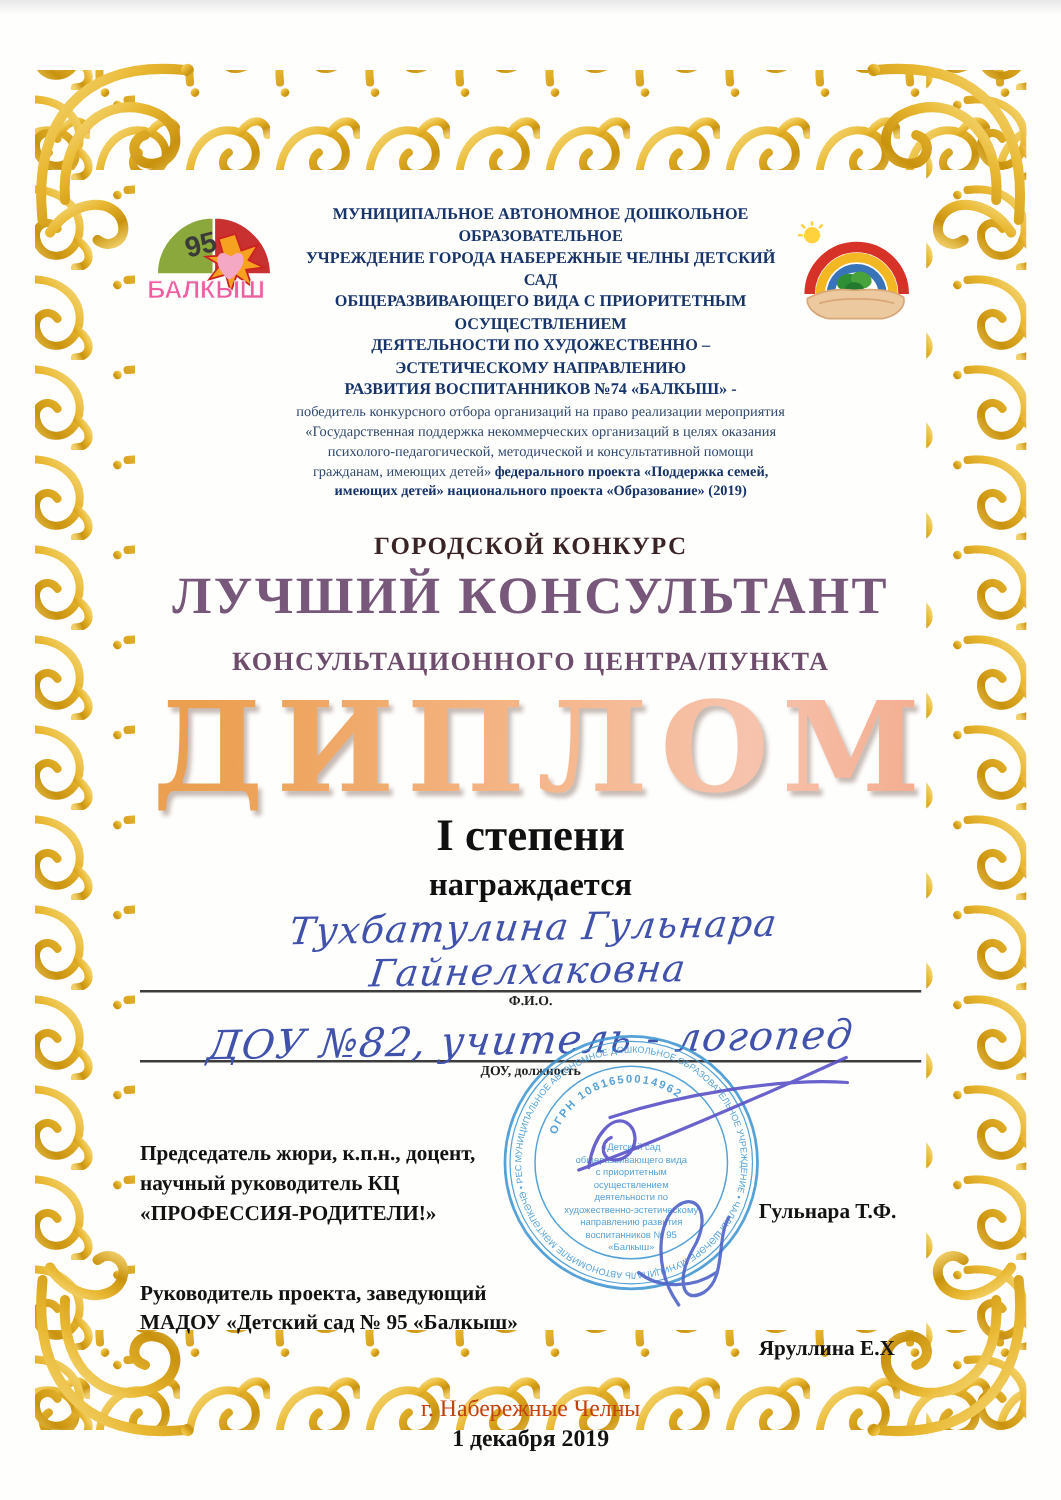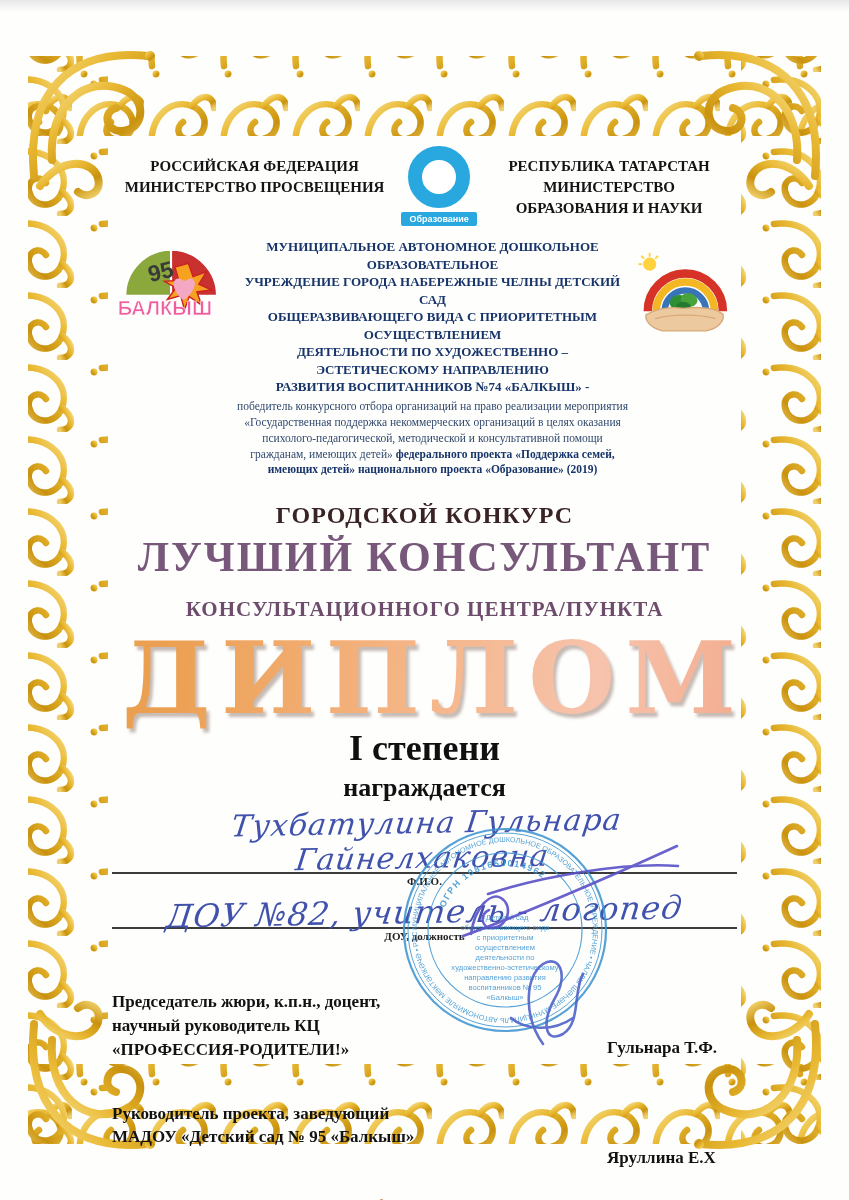--- a/index.html
+++ b/index.html
@@ -22,21 +22,21 @@
 
   
   .org-row{display:flex;justify-content:space-between;align-items:flex-start;margin-top:12px;}
   .org-center{width:448px;}
   .org-name{font-weight:bold;font-size:13px;line-height:1.35;color:#17346a;white-space:pre-line;}
   .org-winner{margin-top:3px;font-size:11.5px;line-height:1.38;color:#31496e;}
   .org-winner b{color:#17346a;}
   .logo-side{flex:0 0 auto;}
 
   
-  .kicker{margin-top:24px;font-size:24px;font-weight:bold;letter-spacing:1px;color:#3a2325;}
+  .kicker{margin-top:24px;font-size:20px;font-weight:bold;letter-spacing:1px;color:#3a2325;}
   .big-title{margin-top:4px;font-size:42px;font-weight:bold;letter-spacing:2px;color:#77577a;}
   .sub-title{margin-top:16px;font-size:21px;font-weight:bold;letter-spacing:1px;color:#6d4c6c;}
 
   
   .diploma-word{margin-top:4px;font-size:100px;line-height:1.05;font-weight:bold;letter-spacing:10px;padding-left:10px;
         font-family:"DejaVu Serif",serif;
         background:linear-gradient(93deg,#eb9f50 8%,#f4b382 45%,#f7c3ad 78%,#f3ad8f 100%);
         -webkit-background-clip:text;background-clip:text;color:transparent;
         filter:drop-shadow(3px 4px 1.5px rgba(130,105,90,.45));}
   .degree{margin-top:-4px;font-size:36px;font-weight:bold;color:#101010;}
@@ -104,31 +104,20 @@
     <rect x="28" y="56" width="80" height="1088" fill="url(#scrollTileV)"></rect>
     <rect x="741" y="56" width="80" height="1088" fill="url(#scrollTileV)"></rect>
     <use href="#crn"></use>
     <use href="#crn" transform="translate(849,0) scale(-1,1)"></use>
     <use href="#crn" transform="translate(0,1200) scale(1,-1)"></use>
     <use href="#crn" transform="translate(849,1200) scale(-1,-1)"></use>
   </svg>
 
   <div class="content">
 
-    <div class="gov-header">
-      <div class="gov-block gov-left">РОССИЙСКАЯ ФЕДЕРАЦИЯ
-МИНИСТЕРСТВО ПРОСВЕЩЕНИЯ</div>
-      <div class="natlogo">
-        <div class="natlogo-ring"></div>
-        <div class="natlogo-label">Образование</div>
-      </div>
-      <div class="gov-block gov-right">РЕСПУБЛИКА ТАТАРСТАН
-МИНИСТЕРСТВО
-ОБРАЗОВАНИЯ И НАУКИ</div>
-    </div>
 
     <div class="org-row">
       <svg class="logo-side" width="124" height="100" viewBox="0 0 130 100">
         <path d="M14,58 A48,48 0 0 1 62,10 L62,58 Z" fill="#8aa83c" stroke="#ffffff" stroke-width="2"></path>
         <path d="M62,10 A48,48 0 0 1 110,58 L62,58 Z" fill="#c93030" stroke="#ffffff" stroke-width="2"></path>
         <polygon points="80,24 85,38 99,33 91,46 104,52 89,54 94,68 81,59 76,73 72,58 58,62 67,50 55,43 70,42 66,28" fill="#f6a11f" stroke="#cc2222" stroke-width="1.5"></polygon>
         <path d="M74,62 C60,50 64,36 73,41 C76,43 77,43 79,41 C88,36 92,50 76,62 Z" fill="#f4a8c4"></path>
         <text x="40" y="44" font-family="Liberation Sans, sans-serif" font-size="24" font-weight="bold" fill="#3a3a3a" transform="rotate(-14 40 44)">95</text>
         <text x="6" y="78" font-family="Liberation Sans, sans-serif" font-size="21" font-weight="bold" fill="#ef5fa0" stroke="#ffffff" stroke-width="0.6">БАЛКЫШ</text>
       </svg>

